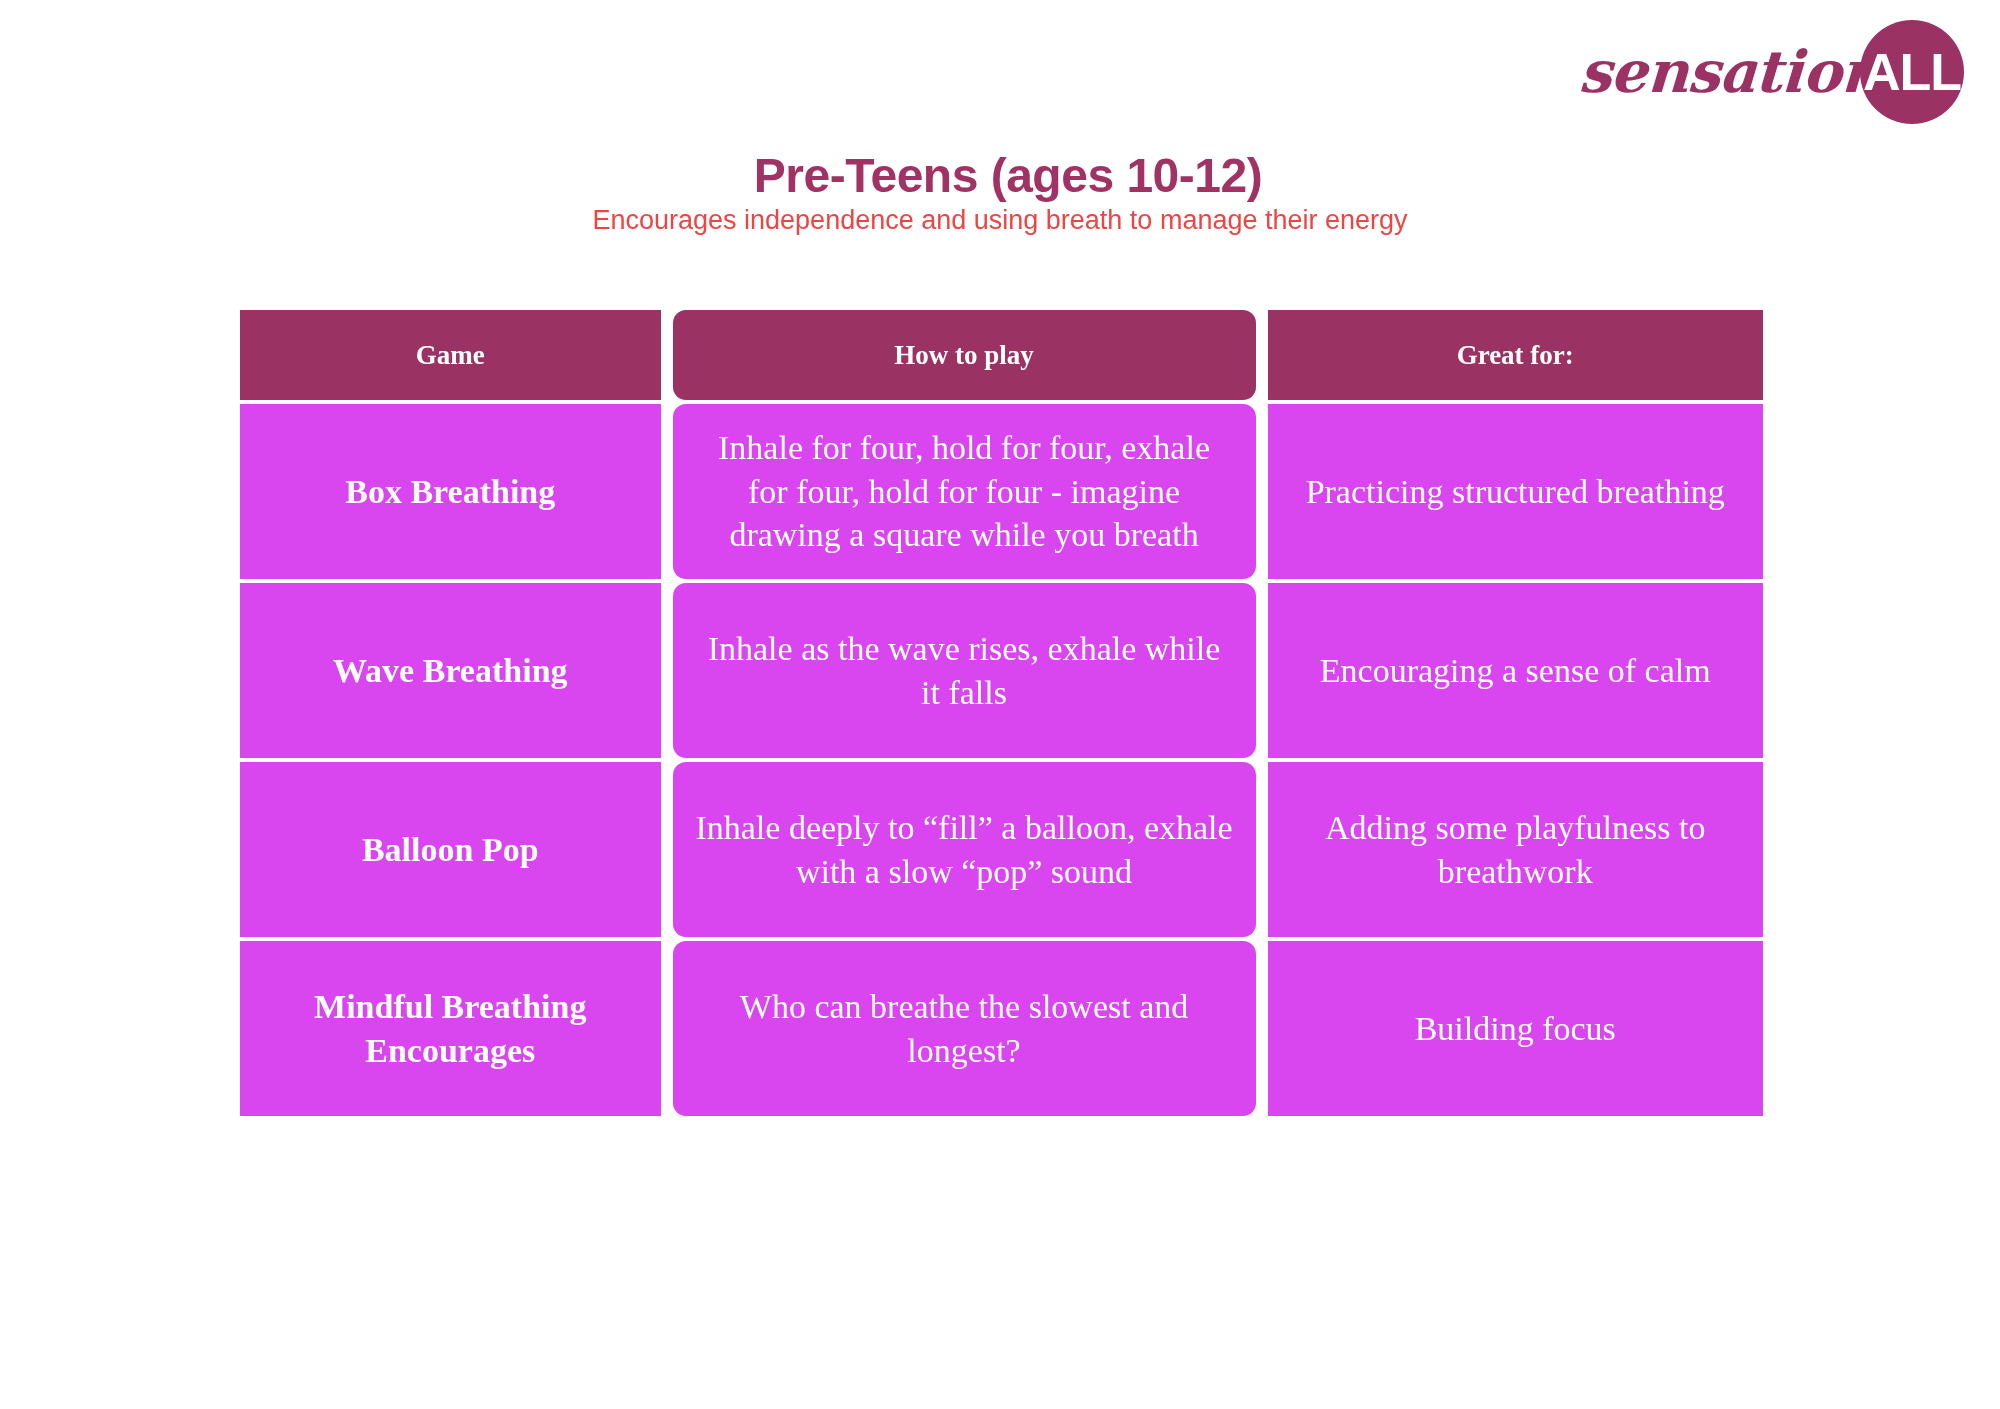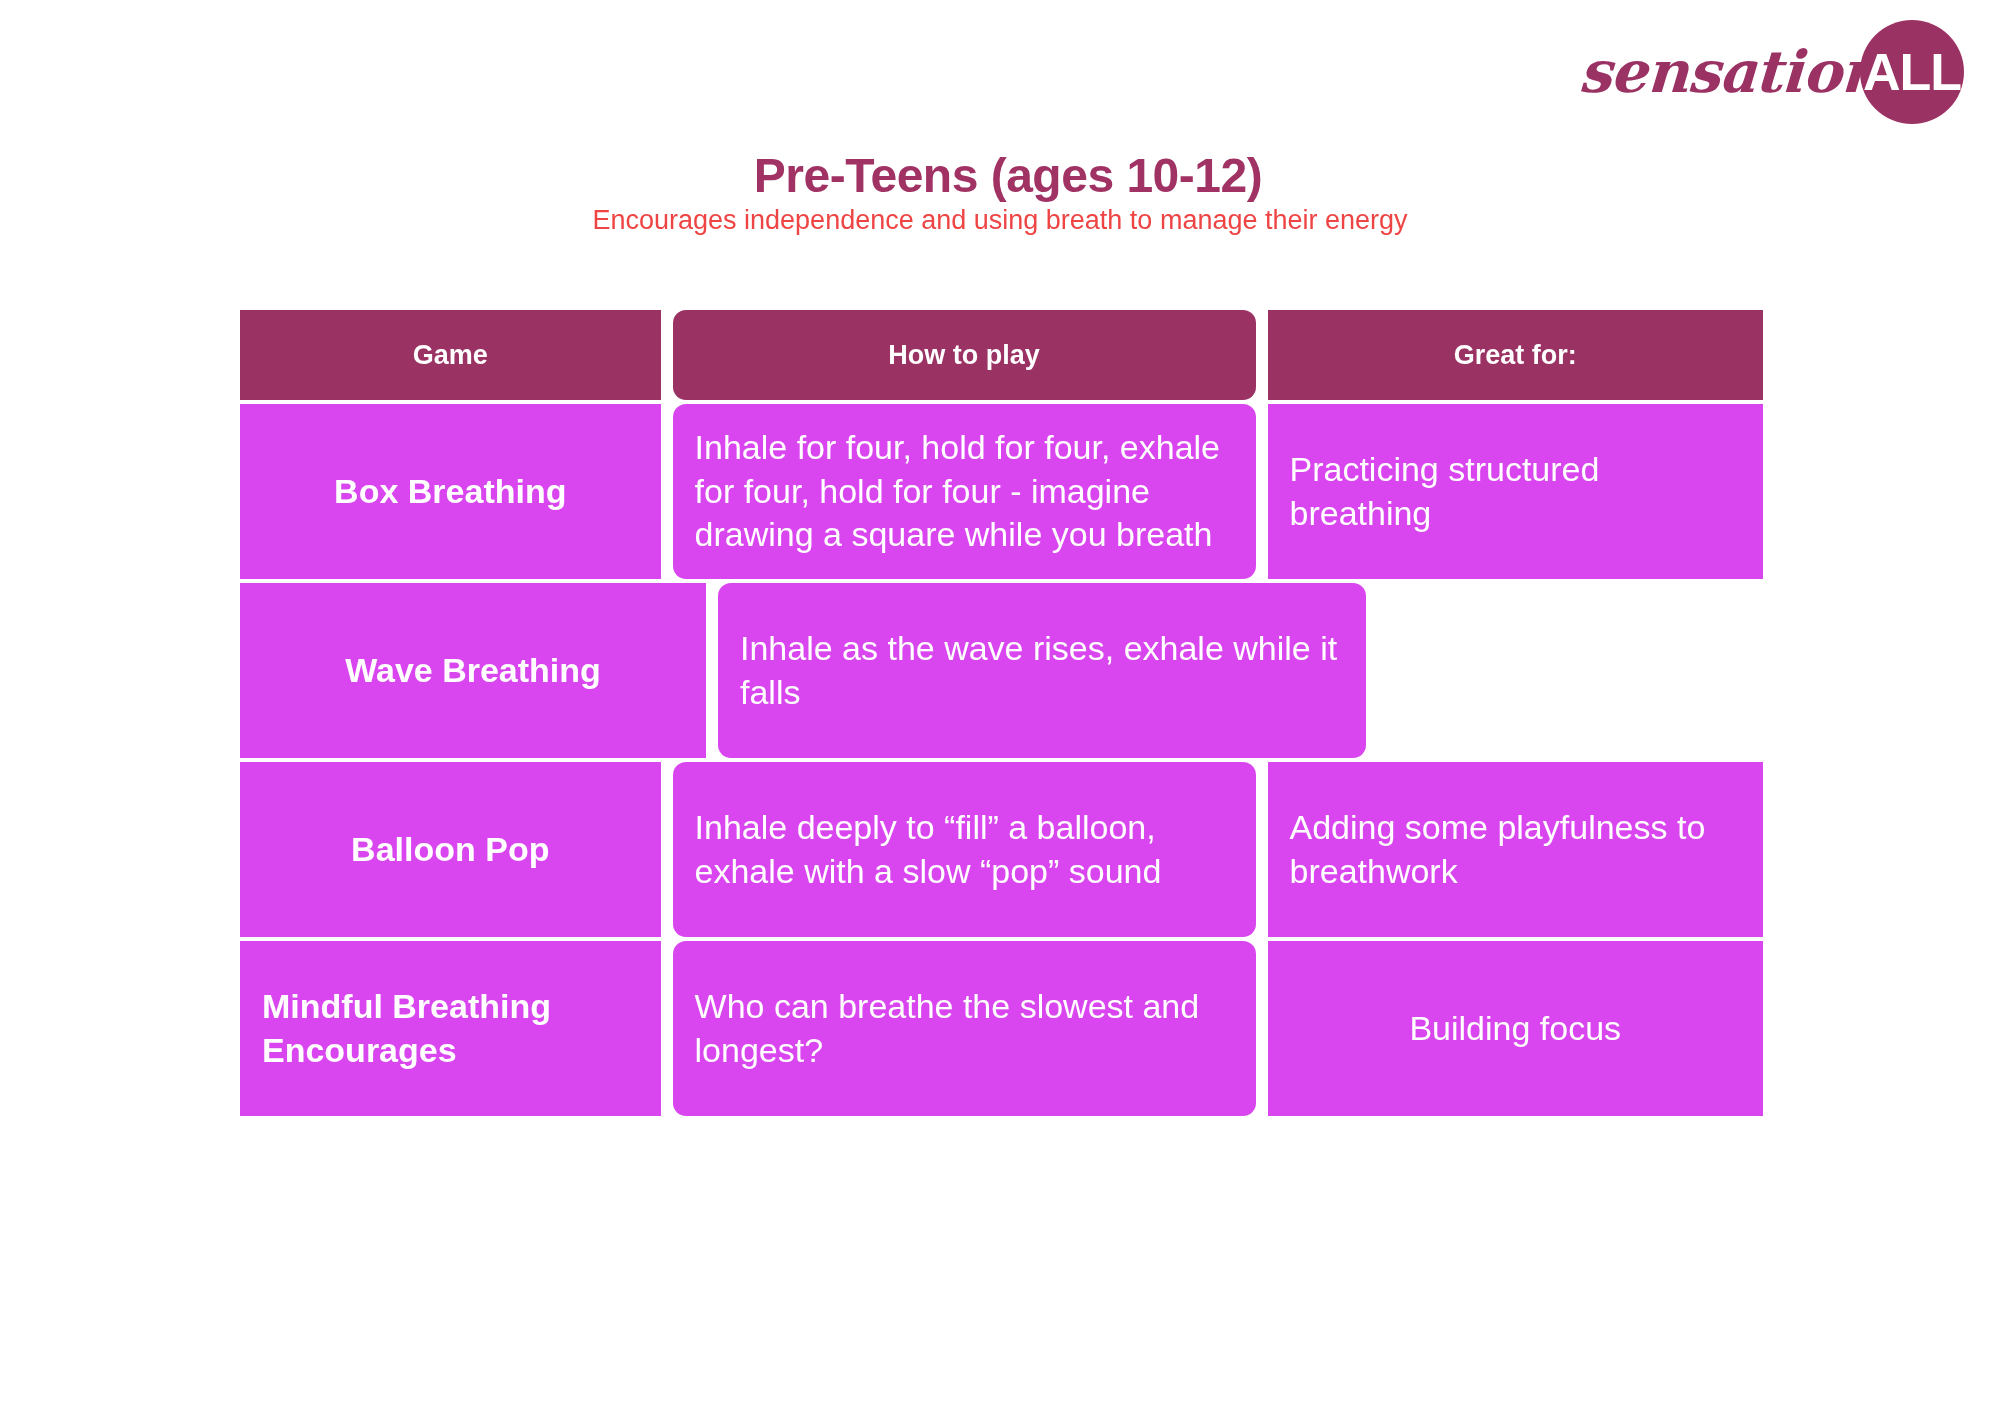--- a/index.html
+++ b/index.html
@@ -90,23 +90,25 @@
     gap: 4px;
   }
   .row {
     display: flex;
     gap: 12px;
   }
   .cell {
     display: flex;
     align-items: center;
     justify-content: center;
+    text-align: center;
     color: #ffffff;
     box-sizing: border-box;
     padding: 8px 22px;
+    font-family: Liberation Serif, serif;
   }
   .col-1 { width: 466px; }
   .col-2 { width: 648px; border-radius: 13px; }
   .col-3 { width: 550px; }
 
   .header-row .cell {
     height: 90px;
     background: #9B3264;
     font-size: 27px;
     font-weight: 700;
@@ -145,20 +147,21 @@
 
   <div class="row body-row">
     <div class="cell col-1 game-name">Box Breathing</div>
     <div class="cell col-2">Inhale for four, hold for four, exhale for four, hold for four - imagine drawing a square while you breath</div>
     <div class="cell col-3">Practicing structured breathing</div>
   </div>
 
   <div class="row body-row">
     <div class="cell col-1 game-name">Wave Breathing</div>
     <div class="cell col-2">Inhale as the wave rises, exhale while it falls</div>
+    <div class="cell col-3">Encouraging a sense of calm</div>
   </div>
 
   <div class="row body-row">
     <div class="cell col-1 game-name">Balloon Pop</div>
     <div class="cell col-2">Inhale deeply to “fill” a balloon, exhale with a slow “pop” sound</div>
     <div class="cell col-3">Adding some playfulness to breathwork</div>
   </div>
 
   <div class="row body-row">
     <div class="cell col-1 game-name">Mindful Breathing Encourages</div>

